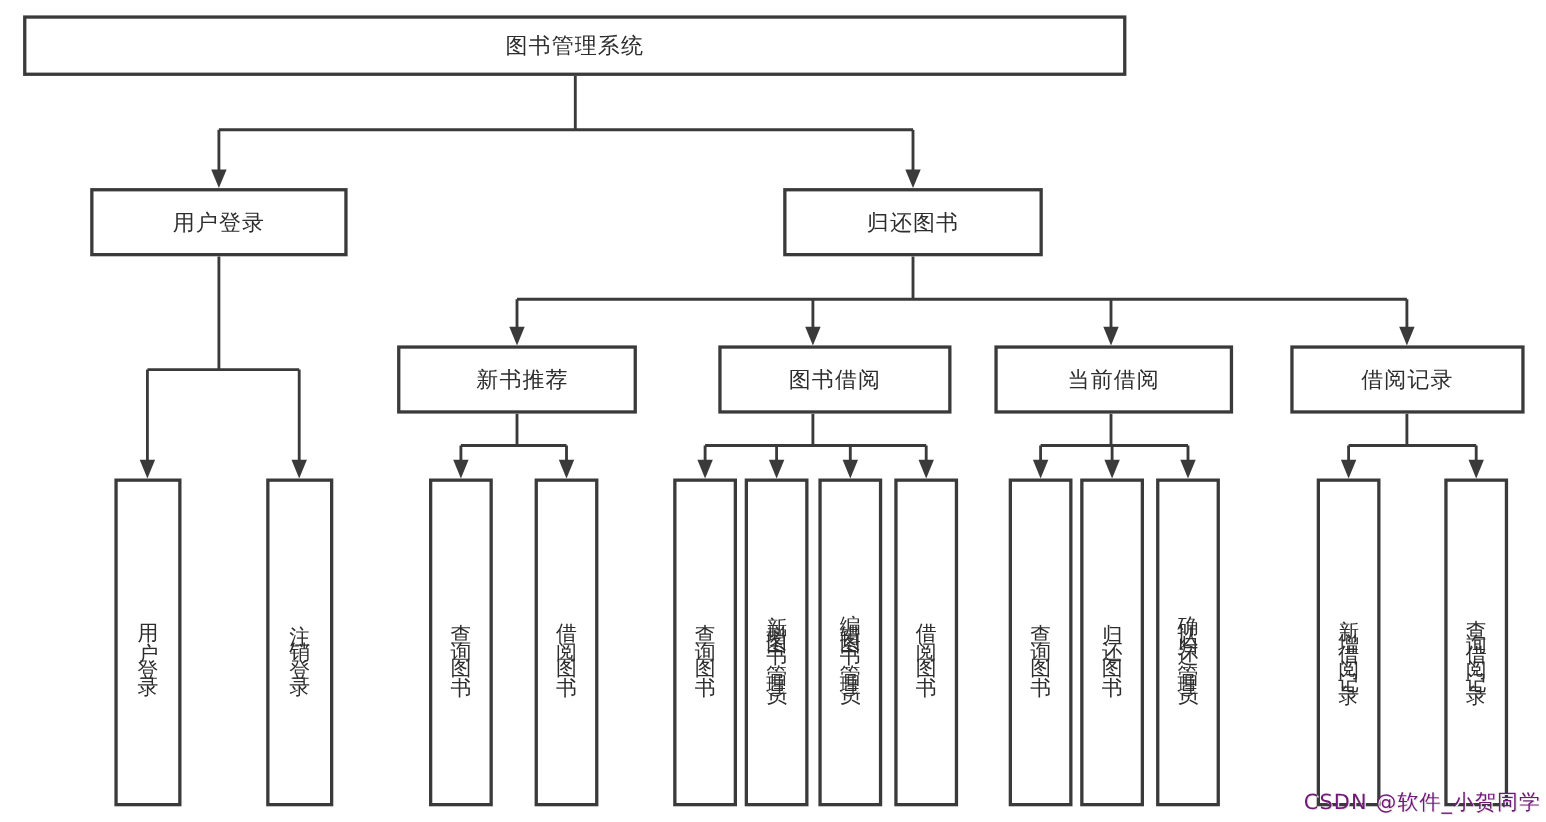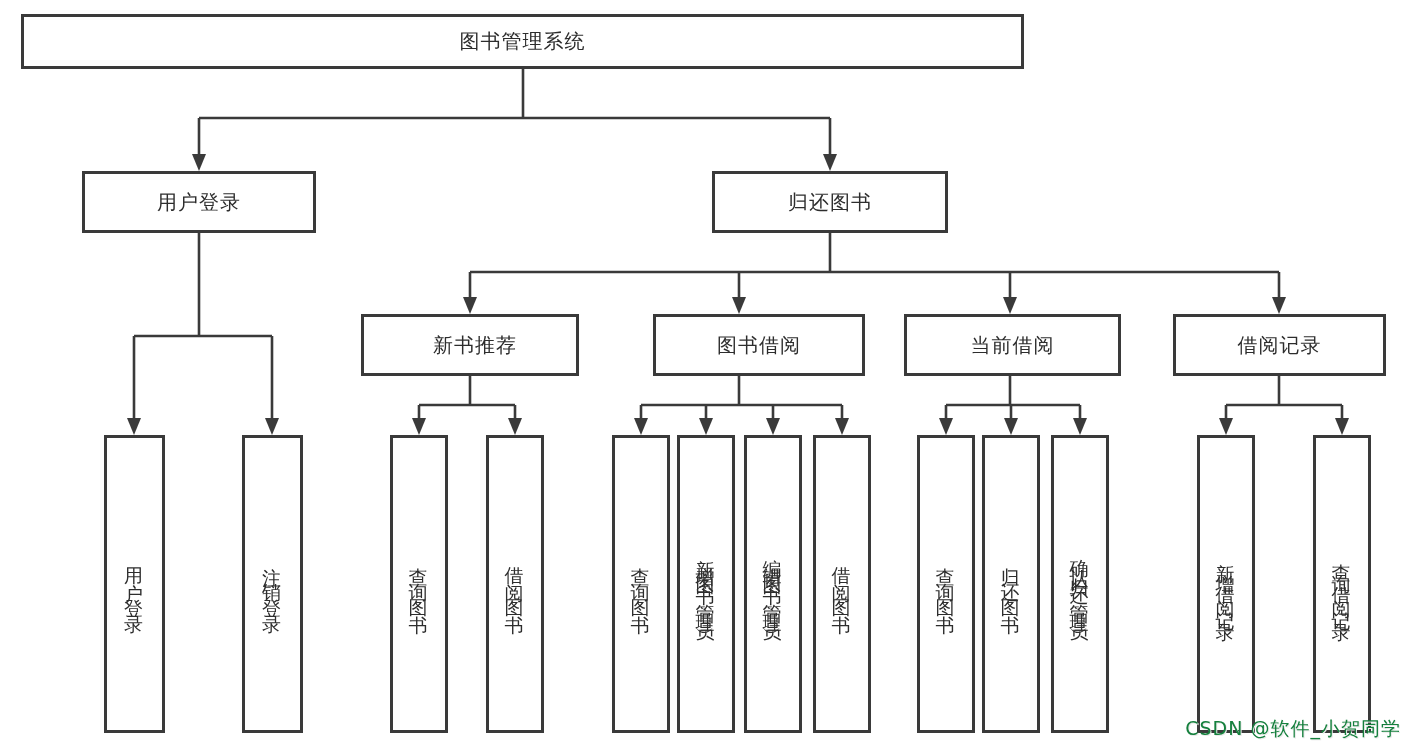--- a/index.html
+++ b/index.html
@@ -38,21 +38,21 @@
   }
   .ls4 { letter-spacing: 16px; }
   .ls6 { letter-spacing: 12px; }
   .ls9 { letter-spacing: 9px; }
   .watermark {
     position: absolute;
     right: 4px;
     top: 716px;
     font-size: 19px;
     letter-spacing: 1px;
-    color: #15803d;
+    color: #701a75;
     text-shadow: 1px 1px 0 #e9e9e9;
     z-index: 5;
     white-space: nowrap;
   }
 </style>
 </head>
 <body>
 
 <div class="canvas">
 

